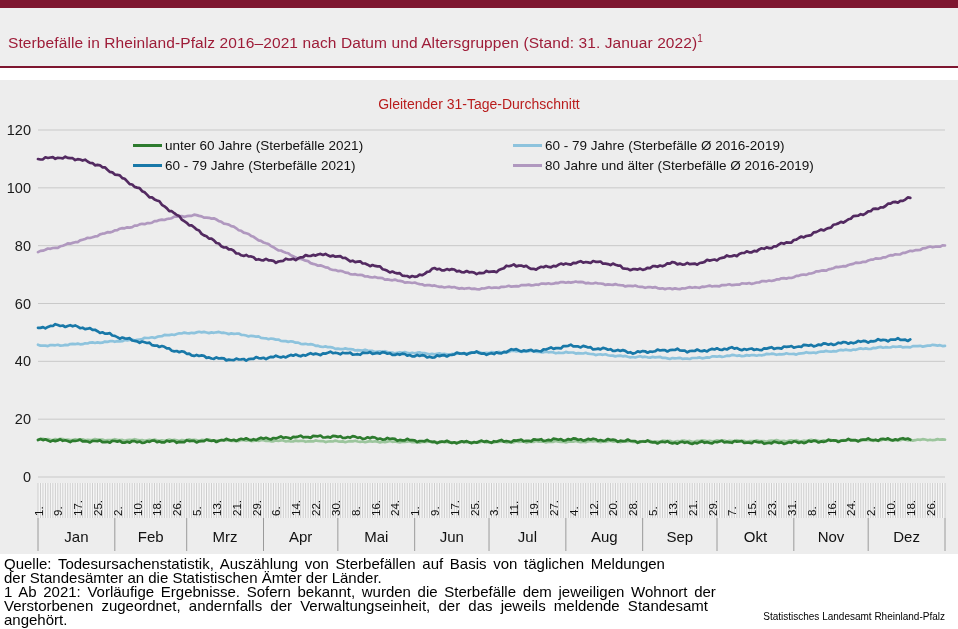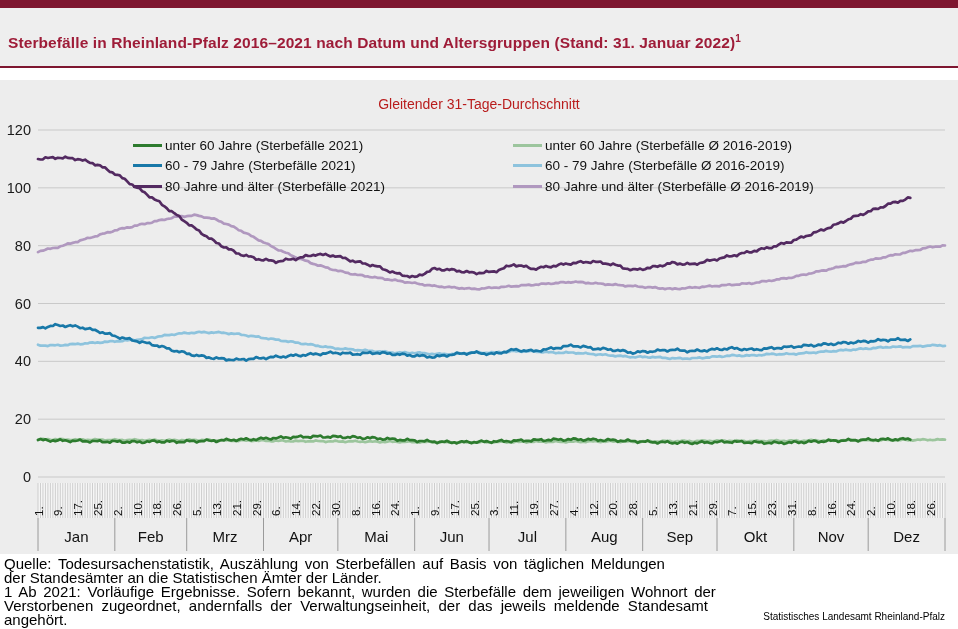--- a/index.html
+++ b/index.html
@@ -1,20 +1,20 @@
 <!DOCTYPE html>
 <html><head>
 <meta charset="utf-8">
 <style>
   html,body{margin:0;padding:0;}
   .page{position:relative;width:958px;height:629px;background:#ffffff;overflow:hidden;
         font-family:"Liberation Sans",sans-serif;color:#1a1a1a;}
   .topbar{position:absolute;left:0;top:0;width:958px;height:8px;background:#7e1630;}
   .header{position:absolute;left:0;top:8px;width:958px;height:60px;background:#eeeeee;
-          border-bottom:2px solid #7e1630;box-sizing:border-box;font-weight:bold;}
+          border-bottom:2px solid #7e1630;box-sizing:border-box;}
   .title{position:absolute;left:8px;top:25px;font-size:15.5px;color:#9e1c38;letter-spacing:.1px;}
   .title sup{font-size:10px;}
   .chart-section{position:absolute;left:0;top:80px;width:958px;height:474px;background:#ededed;}
   .subtitle{position:absolute;left:0;top:16px;width:958px;text-align:center;
             font-size:14px;color:#b91c1c;z-index:2;}
   #chart-svg{position:absolute;left:0;top:0;z-index:1;}
   .legend{position:absolute;left:0;top:47px;width:958px;z-index:2;font-size:13.5px;color:#111;}
   .legend-col{position:absolute;top:8px;}
   .legend-col.c1{left:133px;}
   .legend-col.c2{left:513px;}
@@ -514,30 +514,22 @@
     <div class="legend">
       <div class="legend-col c1">
         <div class="legend-item">
             <span class="swatch" style="background: rgb(45, 123, 46);"></span>
             <span>unter 60 Jahre (Sterbefälle 2021)</span>
           </div>
         <div class="legend-item">
             <span class="swatch" style="background: rgb(24, 120, 168);"></span>
             <span>60 - 79 Jahre (Sterbefälle 2021)</span>
           </div>
-        <div class="legend-item">
-            <span class="swatch" style="background: rgb(83, 42, 97);"></span>
-            <span>80 Jahre und älter (Sterbefälle 2021)</span>
-          </div>
       </div>
       <div class="legend-col c2">
-        <div class="legend-item">
-            <span class="swatch" style="background: rgb(156, 197, 157);"></span>
-            <span>unter 60 Jahre (Sterbefälle Ø 2016-2019)</span>
-          </div>
         <div class="legend-item">
             <span class="swatch" style="background: rgb(141, 195, 221);"></span>
             <span>60 - 79 Jahre (Sterbefälle Ø 2016-2019)</span>
           </div>
         <div class="legend-item">
             <span class="swatch" style="background: rgb(176, 152, 191);"></span>
             <span>80 Jahre und älter (Sterbefälle Ø 2016-2019)</span>
           </div>
       </div>
     </div>

